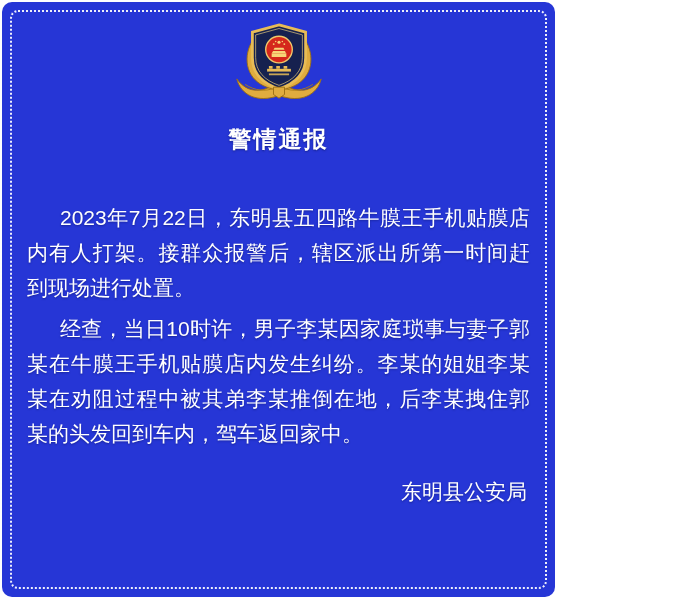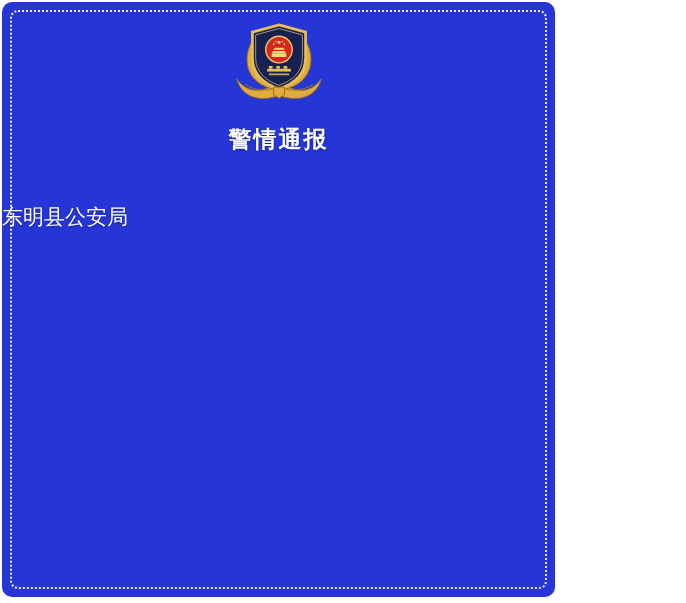--- a/index.html
+++ b/index.html
@@ -49,20 +49,21 @@
     line-height:35px;
     text-shadow:0 1px 2px rgba(8,16,80,.45);
   }
   .body p{
     margin:0 0 6px 0;
     text-indent:33px;
     text-align:justify;
   }
   .signature{
     margin:24px 28px 0 0;
+    text-align:right;
     color:var(--text);
     font-size:21px;
     line-height:34px;
     text-shadow:0 1px 2px rgba(8,16,80,.45);
   }
 </style>
 </head>
 <body>
 
 <div class="page">
@@ -93,19 +94,21 @@
         <path d="M39 47 h4 v3 h-4 z M47 47 h4 v3 h-4 z M55 47 h4 v3 h-4 z" fill="#e8bc56"></path>
         <path d="M39 55 h22 v2 h-22 z" fill="#e8bc56" opacity=".85"></path>
 
         <path d="M44 70 h12 v8 l-6 4 l-6 -4 z" fill="#e0ac3f" stroke="#9a6d14" stroke-width="1"></path>
       </svg>
     </div>
 
     <h1 class="title">警情通报</h1>
 
     <div class="body">
+      <p>2023年7月22日，东明县五四路牛膜王手机贴膜店内有人打架。接群众报警后，辖区派出所第一时间赶到现场进行处置。</p>
+      <p>经查，当日10时许，男子李某因家庭琐事与妻子郭某在牛膜王手机贴膜店内发生纠纷。李某的姐姐李某某在劝阻过程中被其弟李某推倒在地，后李某拽住郭某的头发回到车内，驾车返回家中。</p>
     </div>
 
     <div class="signature">
       <div>东明县公安局</div>
     </div>
   </div>
 </div>
 
 </body></html>

